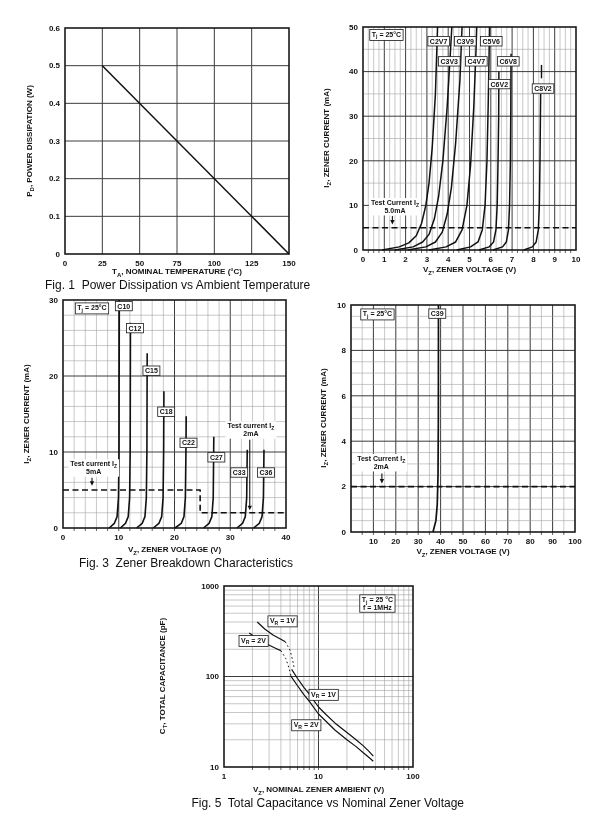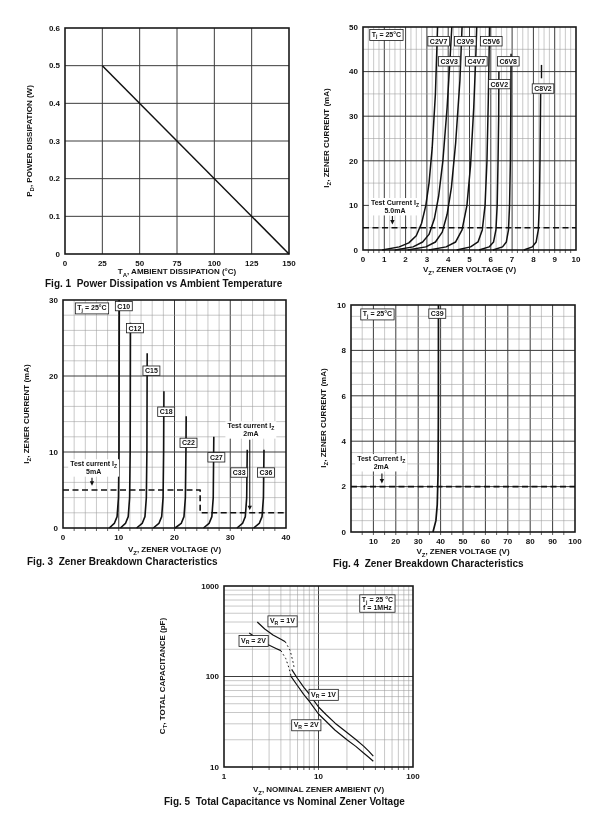--- a/index.html
+++ b/index.html
@@ -4,21 +4,21 @@
 <style>
   html,body{margin:0;padding:0;background:#fff;}
   #page{position:relative;width:610px;height:823px;background:#ffffff;overflow:hidden;
         font-family:"Liberation Sans",sans-serif;color:#111;}
   .figure{position:absolute;}
   .figure svg{position:absolute;left:0;top:0;}
   .axis{position:absolute;font-size:8px;font-weight:bold;color:#111;text-align:center;white-space:nowrap;}
   .axis sub{font-size:6px;}
   .ylabel{position:absolute;transform:translate(-50%,-50%) rotate(-90deg);font-size:8px;font-weight:bold;white-space:nowrap;}
   .ylabel sub{font-size:6px;}
-  .caption{position:absolute;font-size:10px;font-weight:bold;text-align:left;white-space:pre;}
+  .caption{position:absolute;font-size:12px;font-weight:normal;text-align:right;white-space:pre;}
 </style>
 </head>
 <body>
 
 <div id="page">
 
   <div class="figure" style="left:13px;top:10px;width:290px;height:278px;">
     <div class="ylabel" style="left:17px;top:131px;"><span>P</span><sub>D</sub><span>, POWER DISSIPATION (W)</span></div>
     <svg class="plot" width="290" height="256" viewBox="0 0 290 256">
         <line x1="89.33333333333333" y1="18" x2="89.33333333333333" y2="244" stroke="#3c3c3c" stroke-width="1"></line>
@@ -41,21 +41,21 @@
         <text x="276" y="256" text-anchor="middle" font-family="&quot;Liberation Sans&quot;,sans-serif" font-size="8" font-weight="bold" fill="#111">150</text>
         <text x="47" y="246.8" text-anchor="end" font-family="&quot;Liberation Sans&quot;,sans-serif" font-size="8" font-weight="bold" fill="#111">0</text>
         <text x="47" y="209.13333333333333" text-anchor="end" font-family="&quot;Liberation Sans&quot;,sans-serif" font-size="8" font-weight="bold" fill="#111">0.1</text>
         <text x="47" y="171.46666666666667" text-anchor="end" font-family="&quot;Liberation Sans&quot;,sans-serif" font-size="8" font-weight="bold" fill="#111">0.2</text>
         <text x="47" y="133.8" text-anchor="end" font-family="&quot;Liberation Sans&quot;,sans-serif" font-size="8" font-weight="bold" fill="#111">0.3</text>
         <text x="47" y="96.13333333333331" text-anchor="end" font-family="&quot;Liberation Sans&quot;,sans-serif" font-size="8" font-weight="bold" fill="#111">0.4</text>
         <text x="47" y="58.466666666666654" text-anchor="end" font-family="&quot;Liberation Sans&quot;,sans-serif" font-size="8" font-weight="bold" fill="#111">0.5</text>
         <text x="47" y="20.8" text-anchor="end" font-family="&quot;Liberation Sans&quot;,sans-serif" font-size="8" font-weight="bold" fill="#111">0.6</text>
         <path d="M89.33 55.67 L276.00 244.00" fill="none" stroke="#111" stroke-width="1.5" stroke-linejoin="round" stroke-linecap="butt"></path>
       </svg>
-    <div class="axis" style="left:52px;top:257px;width:224px;"><span>T</span><sub>A</sub><span>, AMBIENT DISSIPATION (°C)</span></div>
+    <div class="axis" style="left:52px;top:257px;width:224px;"><span>T</span><sub>A</sub><span>, NOMINAL TEMPERATURE (°C)</span></div>
     <div class="caption" style="left:32px;top:268px;width:258px;">Fig. 1  Power Dissipation vs Ambient Temperature</div>
   </div>
 
   <div class="figure" style="left:313px;top:10px;width:292px;height:278px;">
     <div class="ylabel" style="left:14px;top:128px;"><span>I</span><sub>Z</sub><span>, ZENER CURRENT (mA)</span></div>
     <svg class="plot" width="292" height="254" viewBox="0 0 292 254">
         <line x1="55.325" y1="17" x2="55.325" y2="240" stroke="#9a9a9a" stroke-width="0.55"></line>
         <line x1="60.65" y1="17" x2="60.65" y2="240" stroke="#9a9a9a" stroke-width="0.55"></line>
         <line x1="65.975" y1="17" x2="65.975" y2="240" stroke="#9a9a9a" stroke-width="0.55"></line>
         <line x1="71.3" y1="17" x2="71.3" y2="240" stroke="#3c3c3c" stroke-width="1"></line>
@@ -336,21 +336,21 @@
           <rect x="214.40093994140625" y="129.2600067138672" width="50.953125" height="17.4" fill="#fff" stroke="none" stroke-width="0.8"></rect>
           <text x="239.8775" y="136.46" text-anchor="middle" font-family="&quot;Liberation Sans&quot;,sans-serif" font-size="7" font-weight="bold" fill="#111"><tspan>Test current I</tspan><tspan dy="1.6" font-size="5.1">Z</tspan></text>
           <text x="239.8775" y="144.46" text-anchor="middle" font-family="&quot;Liberation Sans&quot;,sans-serif" font-size="7" font-weight="bold" fill="#111"><tspan>2mA</tspan></text>
         </g>
         <line x1="80.99000000000001" y1="185.84" x2="80.99000000000001" y2="190.82" stroke="#111" stroke-width="1.1"></line>
         <polygon points="78.79,189.32 83.19000000000001,189.32 80.99000000000001,193.82" fill="#111"></polygon>
         <line x1="238.76250000000002" y1="147.83999999999997" x2="238.76250000000002" y2="215.14" stroke="#111" stroke-width="1.1"></line>
         <polygon points="236.56250000000003,213.64 240.9625,213.64 238.76250000000002,218.14" fill="#111"></polygon>
       </svg>
     <div class="axis" style="left:52px;top:253px;width:223px;"><span>V</span><sub>Z</sub><span>, ZENER VOLTAGE (V)</span></div>
-    <div class="caption" style="left:16px;top:264px;width:258px;">Fig. 3  Zener Breakdown Characteristics</div>
+    <div class="caption" style="left:24px;top:264px;width:258px;">Fig. 3  Zener Breakdown Characteristics</div>
   </div>
 
   <div class="figure" style="left:311px;top:292px;width:296px;height:286px;">
     <div class="ylabel" style="left:13px;top:126px;"><span>I</span><sub>Z</sub><span>, ZENER CURRENT (mA)</span></div>
     <svg class="plot" width="296" height="254" viewBox="0 0 296 254">
         <line x1="51.2" y1="13" x2="51.2" y2="240" stroke="#9a9a9a" stroke-width="0.55"></line>
         <line x1="62.400000000000006" y1="13" x2="62.400000000000006" y2="240" stroke="#3c3c3c" stroke-width="1"></line>
         <line x1="73.6" y1="13" x2="73.6" y2="240" stroke="#9a9a9a" stroke-width="0.55"></line>
         <line x1="84.80000000000001" y1="13" x2="84.80000000000001" y2="240" stroke="#3c3c3c" stroke-width="1"></line>
         <line x1="96" y1="13" x2="96" y2="240" stroke="#9a9a9a" stroke-width="0.55"></line>
@@ -435,21 +435,20 @@
         </g>
         <g>
           <rect x="44.17749786376953" y="162.06499938964845" width="52.125" height="17.4" fill="#fff" stroke="none" stroke-width="0.8"></rect>
           <text x="70.24000000000001" y="169.26500000000001" text-anchor="middle" font-family="&quot;Liberation Sans&quot;,sans-serif" font-size="7" font-weight="bold" fill="#111"><tspan>Test Current I</tspan><tspan dy="1.6" font-size="5.1">Z</tspan></text>
           <text x="70.24000000000001" y="177.26500000000001" text-anchor="middle" font-family="&quot;Liberation Sans&quot;,sans-serif" font-size="7" font-weight="bold" fill="#111"><tspan>2mA</tspan></text>
         </g>
         <line x1="70.912" y1="181.434" x2="70.912" y2="188.422" stroke="#111" stroke-width="1.1"></line>
         <polygon points="68.712,186.922 73.11200000000001,186.922 70.912,191.422" fill="#111"></polygon>
       </svg>
     <div class="axis" style="left:40px;top:255px;width:224px;"><span>V</span><sub>Z</sub><span>, ZENER VOLTAGE (V)</span></div>
-    <div class="caption" style="left:22px;top:266px;width:260px;">Fig. 4  Zener Breakdown Characteristics</div>
   </div>
 
   <div class="figure" style="left:150px;top:578px;width:322px;height:240px;">
     <div class="ylabel" style="left:13px;top:98px;"><span>C</span><sub>T</sub><span>, TOTAL CAPACITANCE (pF)</span></div>
     <svg class="plot" width="322" height="206" viewBox="0 0 322 206">
         <line x1="102.44733459024623" y1="8" x2="102.44733459024623" y2="189" stroke="#9a9a9a" stroke-width="0.55"></line>
         <line x1="119.0879585710081" y1="8" x2="119.0879585710081" y2="189" stroke="#9a9a9a" stroke-width="0.55"></line>
         <line x1="130.89466918049246" y1="8" x2="130.89466918049246" y2="189" stroke="#9a9a9a" stroke-width="0.55"></line>
         <line x1="140.05266540975379" y1="8" x2="140.05266540975379" y2="189" stroke="#9a9a9a" stroke-width="0.55"></line>
         <line x1="147.53529316125434" y1="8" x2="147.53529316125434" y2="189" stroke="#9a9a9a" stroke-width="0.55"></line>

